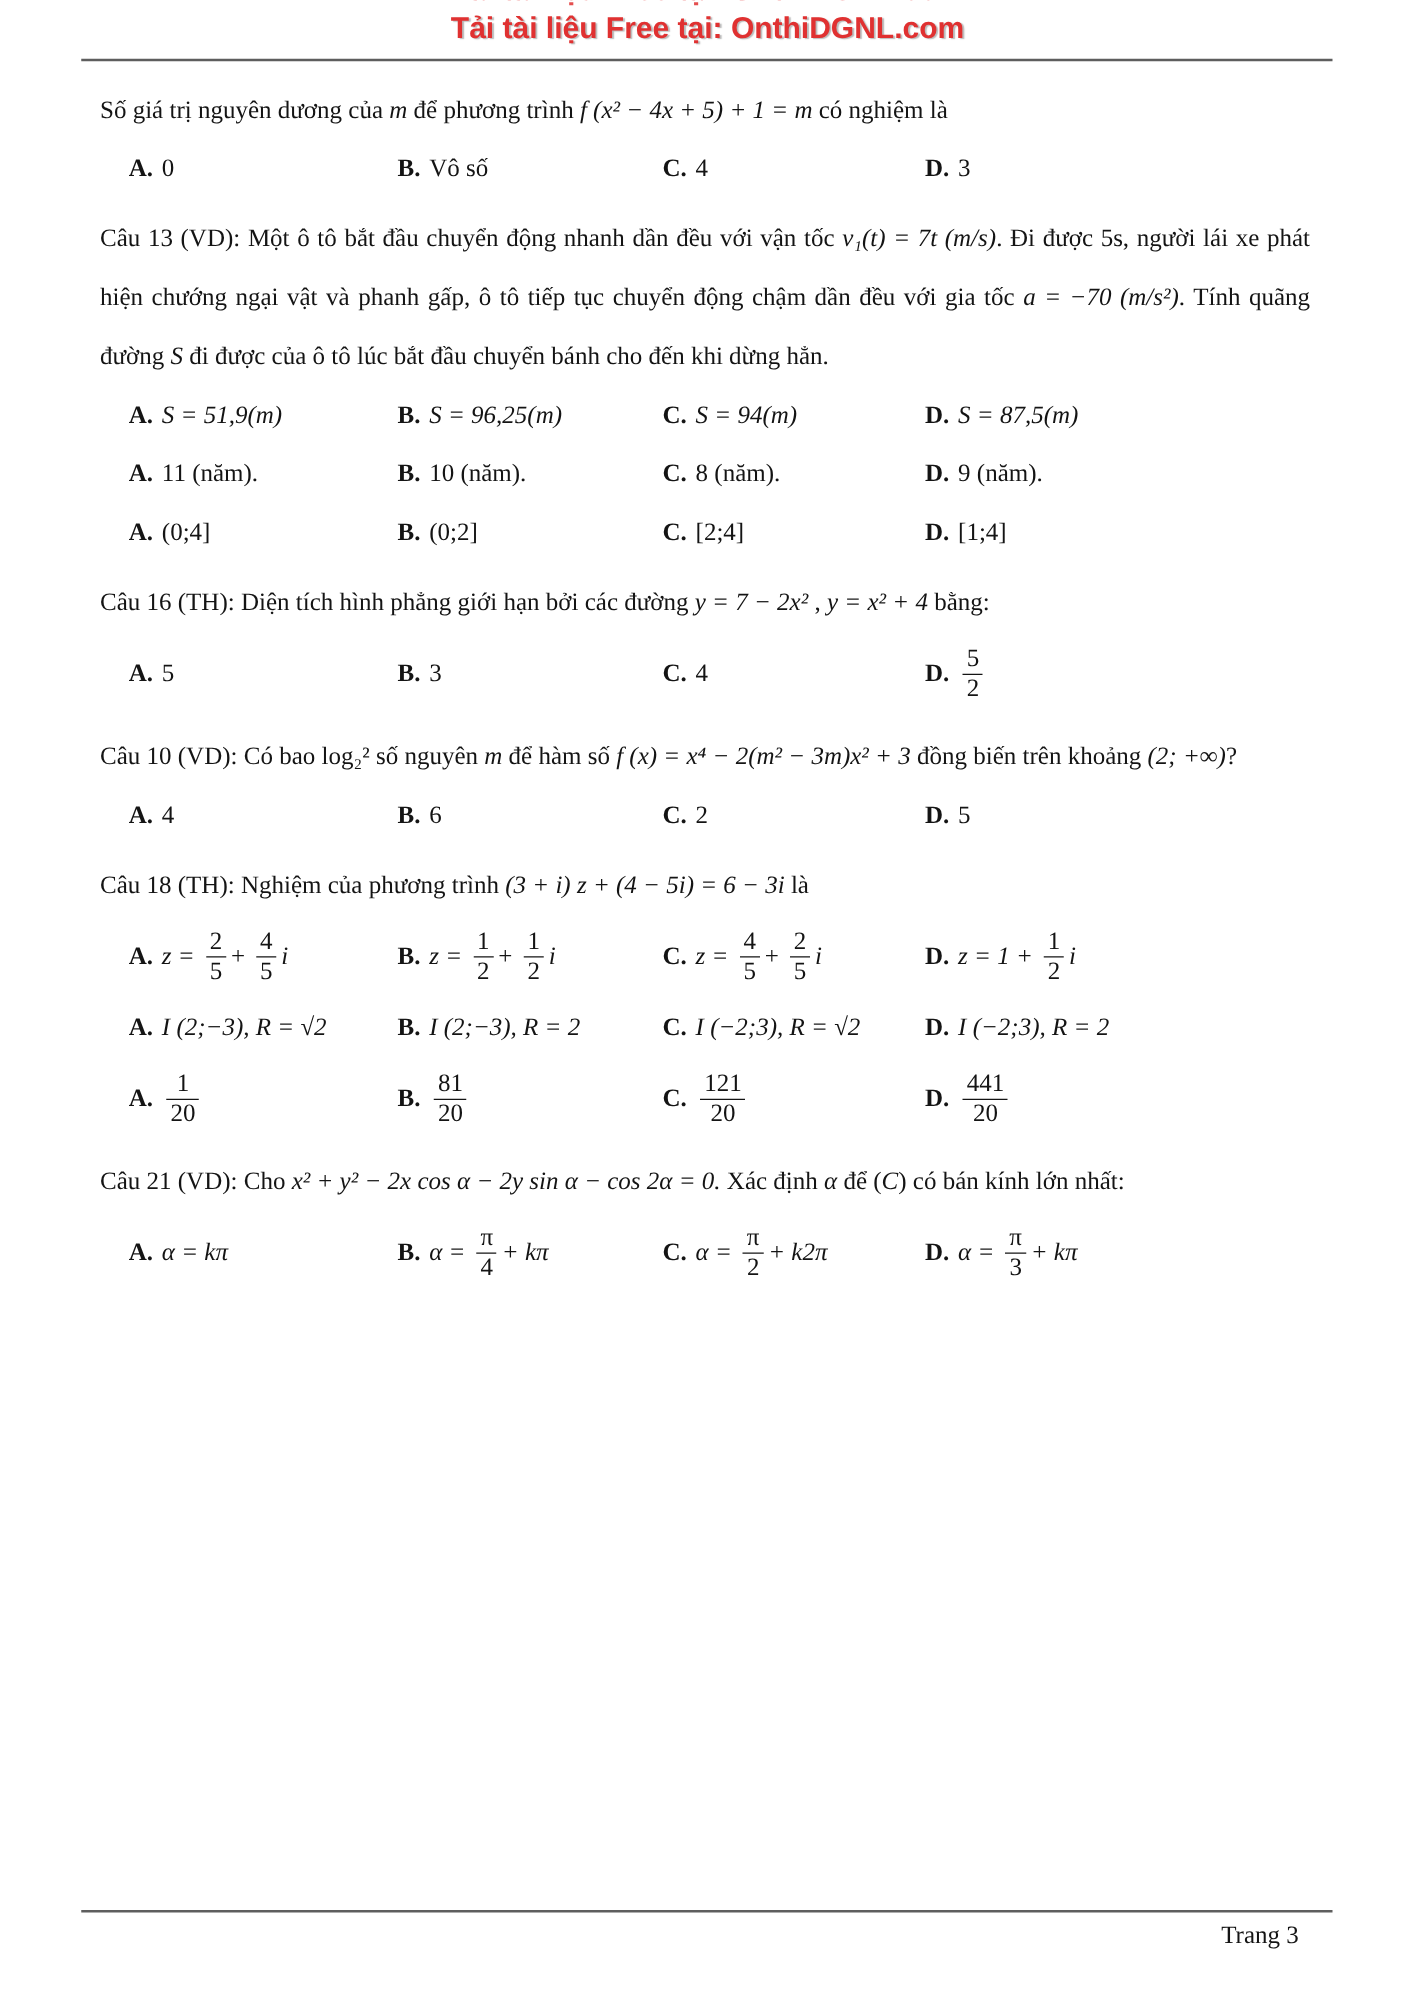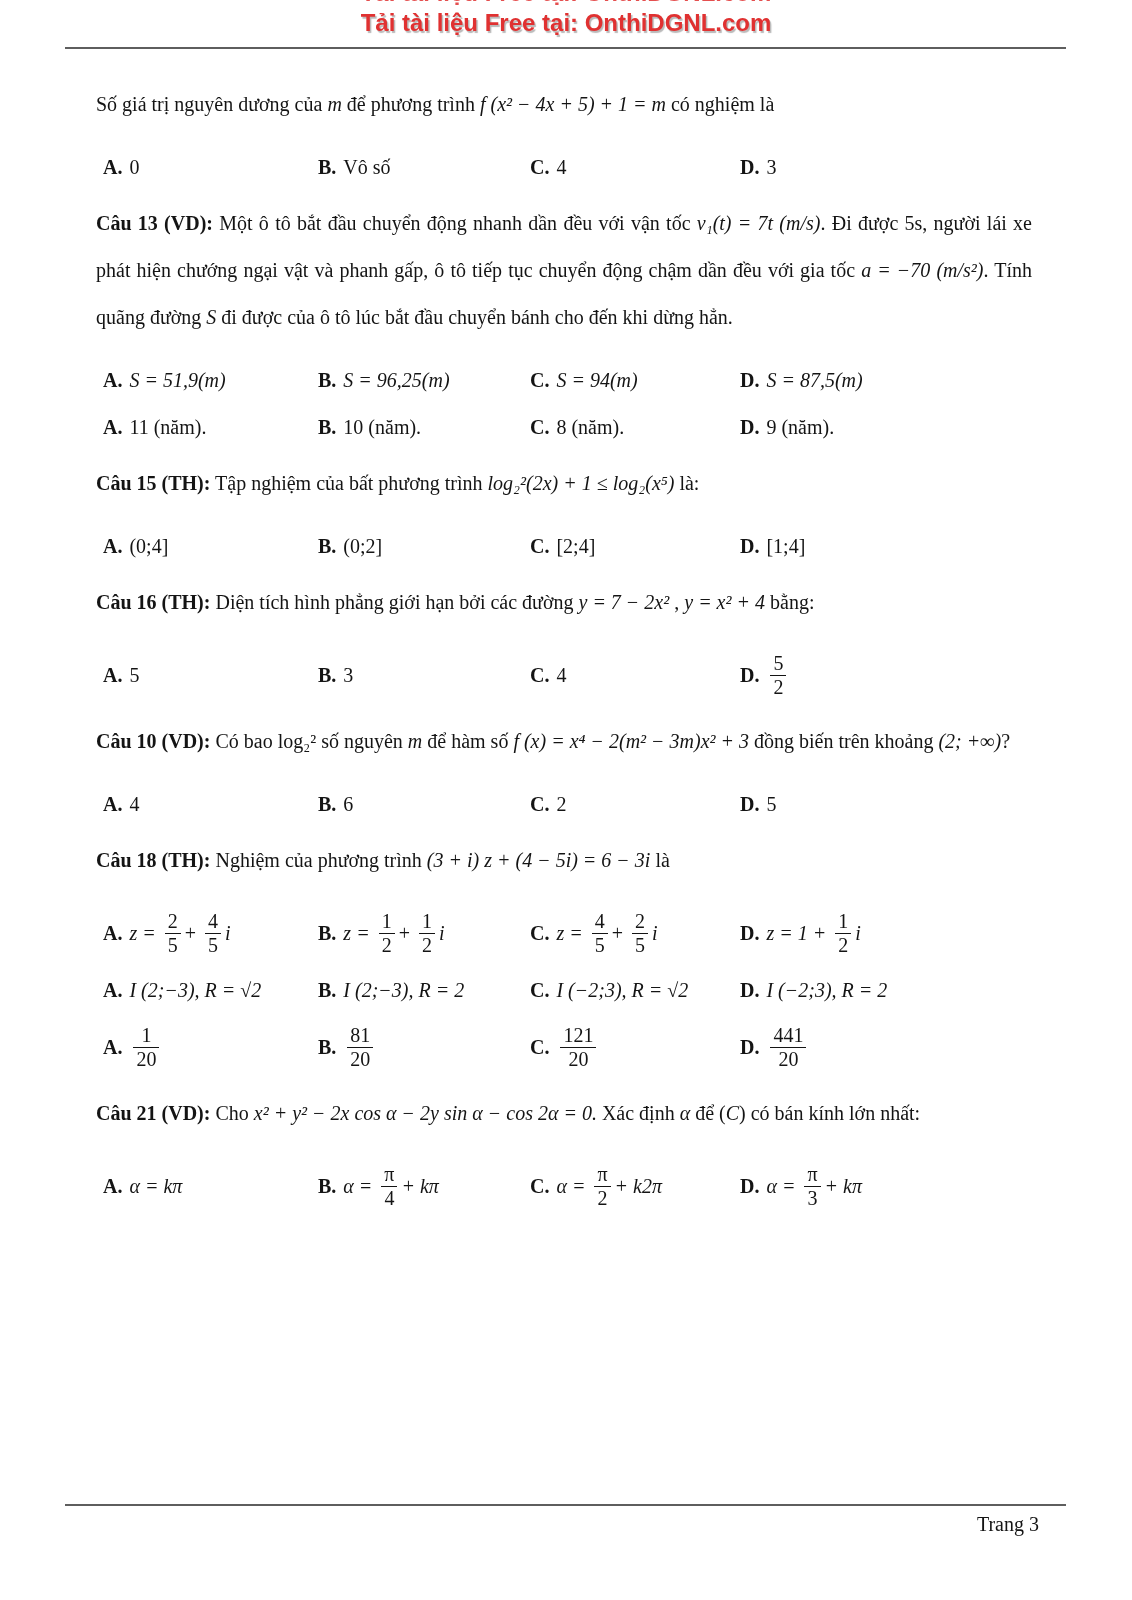--- a/index.html
+++ b/index.html
@@ -16,40 +16,40 @@
   }
   .banner-clip span { display:inline-block; transform:translateY(-21px); }
   .banner {
     text-align:center; margin-top:2px;
     font-family:"Liberation Sans", sans-serif; font-weight:bold; font-size:24px;
     color:#e03131; text-shadow:1.5px 1.5px 1px #b9b9b9;
   }
   .rule { border:none; border-top:2px solid #5e5e5e; margin:10px 66px 0 65px; }
   
   .content { padding:16px 84px 0 80px; font-size:20px; }
-  .para { margin:16px; line-height:47px; text-align:justify; }
+  .para { margin:0; line-height:47px; text-align:justify; }
   .qgap { margin-top:9px; }
-  .qlabel { font-weight:bold; }
+  .qlabel { font-weight:normal; }
   .m { font-style:italic; }
   .opts {
     display:grid; grid-template-columns:215px 212px 210px 1fr;
     padding-left:23px; line-height:47px; align-items:center;
   }
   .opts.tall { line-height:normal; padding-top:10px; padding-bottom:10px; }
   .opt { white-space:nowrap; display:flex; align-items:center; }
   .opt .ol { font-weight:bold; margin-right:7px; }
   .opt .sp { margin-right:5px; }
   .frac {
     display:inline-flex; flex-direction:column; text-align:center;
     vertical-align:middle; margin:0 4px; font-style:normal;
   }
   .frac .fn { display:block; line-height:1.15; padding:0 3px; }
   .frac .fd { display:block; line-height:1.15; border-top:1.6px solid #141414; padding:0 3px; }
   
-  .footer { position:absolute; left:0; right:0; bottom:0; height:96px; }
+  .footer { position:absolute; left:0; right:0; bottom:0; height:72px; }
   .footer .frule { border:none; border-top:2px solid #5e5e5e; margin:0 66px 0 65px; }
   .footer .pg { text-align:right; padding:7px 93px 0 0; font-size:20px; }
 </style>
 </head>
 <body>
 
 <div class="banner-clip">
   <span>Tải tài liệu Free tại: OnthiDGNL.com</span>
 </div>
 <div class="banner">Tải tài liệu Free tại: OnthiDGNL.com</div>
@@ -109,21 +109,20 @@
     <span class="opt">
         <b class="ol">C.</b>
         <span>8 (năm).</span>
       </span>
     <span class="opt">
         <b class="ol">D.</b>
         <span>9 (năm).</span>
       </span>
   </div>
 
-  <p class="para qgap"><b class="qlabel">Câu 15 (TH):</b><span> Tập nghiệm của bất phương trình </span><i class="m">log₂²(2x) + 1 ≤ log₂(x⁵)</i><span> là:</span></p>
   <div class="opts">
     <span class="opt">
         <b class="ol">A.</b>
         <span>(0;4]</span>
       </span>
     <span class="opt">
         <b class="ol">B.</b>
         <span>(0;2]</span>
       </span>
     <span class="opt">

